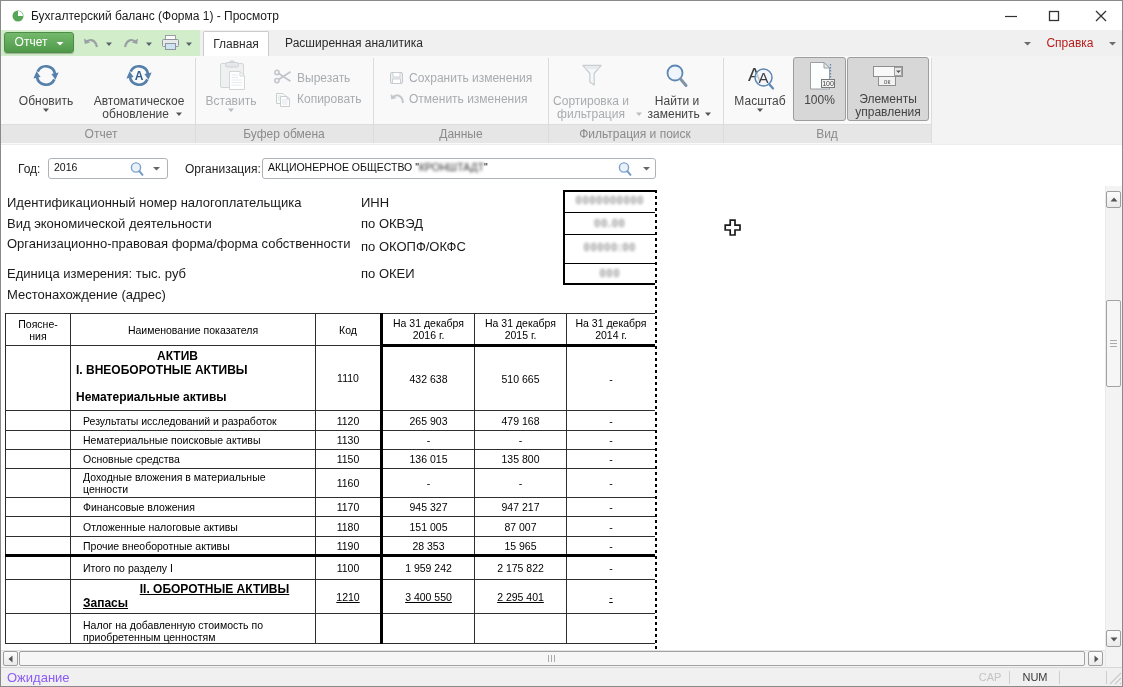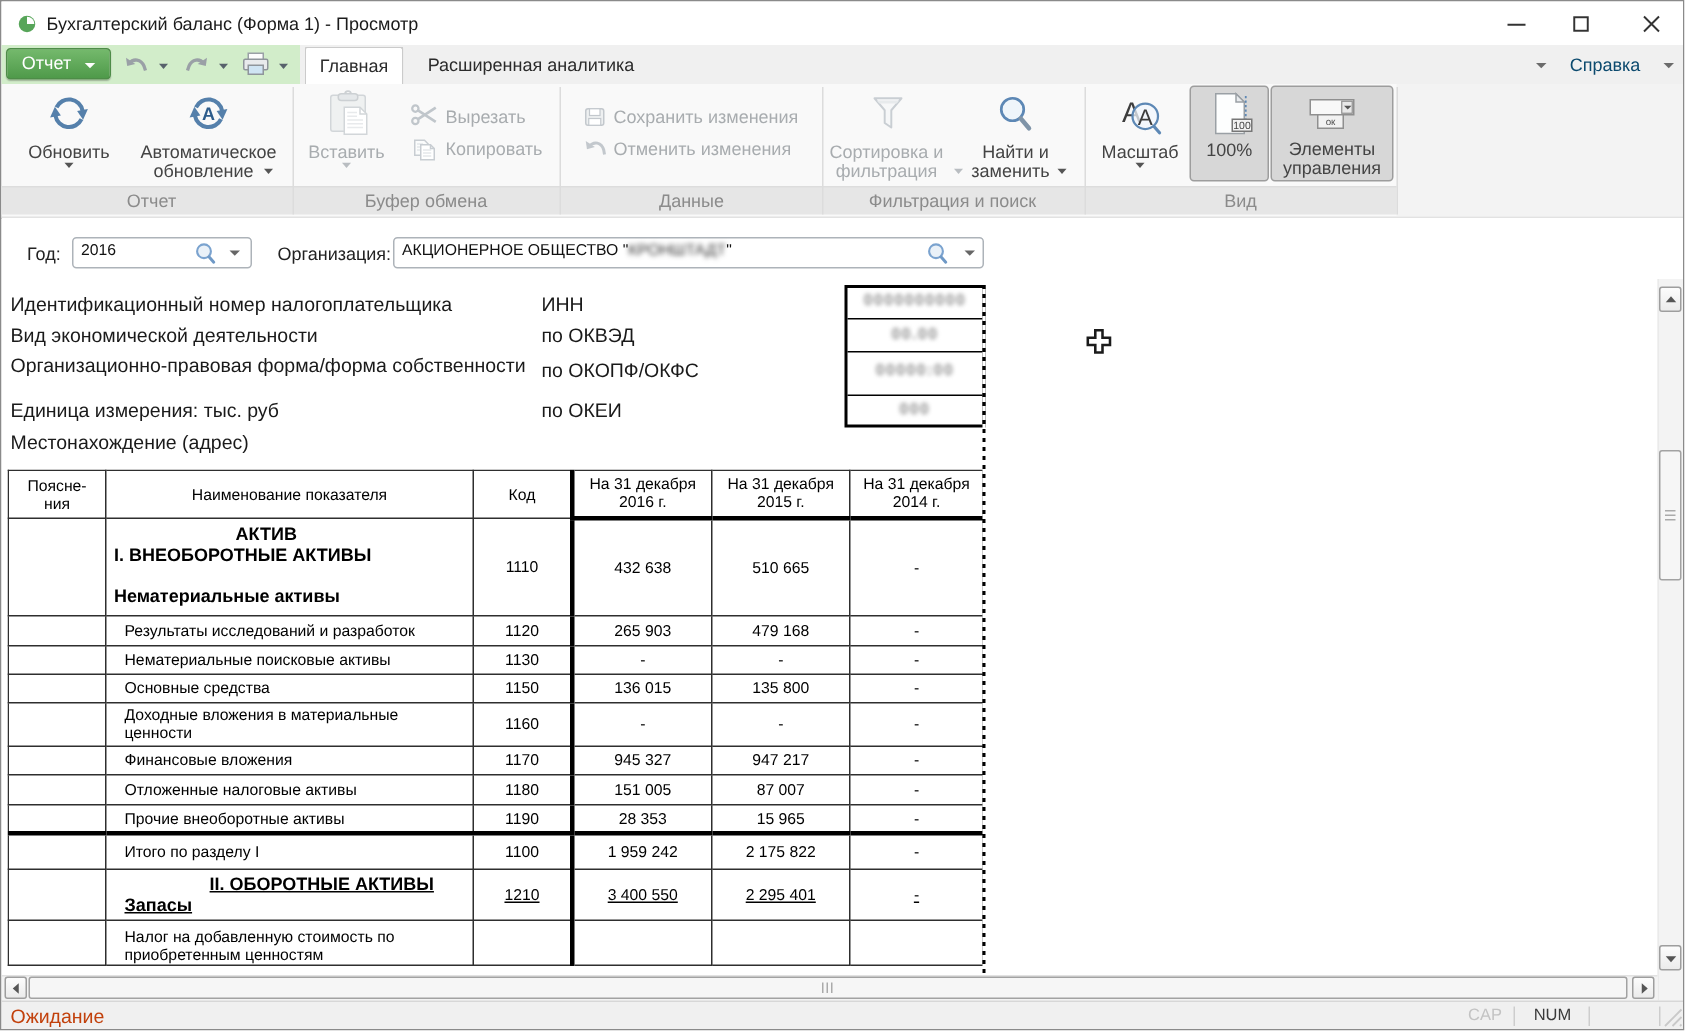--- a/index.html
+++ b/index.html
@@ -97,21 +97,21 @@
   <svg class="abs" style="left:184px;top:12px" width="8" height="5" viewBox="0 0 8 5">
       <path d="M1 0.5 L4 4 L7 0.5 Z" fill="#58626c"></path>
     </svg>
 
   <div class="abs" style="left:202px;top:1px;width:66px;height:25px;background:#fff;border:1px solid #cbcbcb;border-bottom:none;border-radius:2px 2px 0 0;text-align:center;line-height:24px;font-size:12px;color:#2b2b2b;">Главная</div>
   <div class="abs" style="left:278px;top:1px;width:150px;height:25px;text-align:center;line-height:24px;font-size:12px;color:#2b2b2b;">Расширенная аналитика</div>
   <div class="abs" style="left:963px;top:1px;width:50px;height:25px;text-align:center;line-height:24px;font-size:12px;color:#2b2b2b;margin-top:27px;">Сервис</div>
   <svg class="abs" style="left:1022px;top:11px" width="9" height="6" viewBox="0 0 9 6">
       <path d="M1 1 L4.5 4.5 L8 1 Z" fill="#6b6b6b"></path>
     </svg>
-  <div class="abs" style="left:1044px;top:1px;width:50px;height:25px;text-align:center;line-height:24px;font-size:12px;color:#0c4a6e;">Справка</div>
+  <div class="abs" style="left:1044px;top:1px;width:50px;height:25px;text-align:center;line-height:24px;font-size:12px;color:#b91c1c;">Справка</div>
   <svg class="abs" style="left:1107px;top:11px" width="9" height="6" viewBox="0 0 9 6">
       <path d="M1 1 L4.5 4.5 L8 1 Z" fill="#6b6b6b"></path>
     </svg>
 </div>
 <div id="ribbon">
   <div id="ribbon-right"></div>
   <div id="grpband"></div>
   <div class="vsep" style="left:194px"></div>
   <div class="vsep" style="left:372px"></div>
   <div class="vsep" style="left:547px"></div>
@@ -429,21 +429,21 @@
   </svg>
 <div class="sthumb" style="left:19px;top:651px;width:1066px;height:15px;"></div>
 <div class="abs" style="left:548px;top:655px;width:1px;height:7px;background:#aaa;"></div>
 <div class="abs" style="left:551px;top:655px;width:1px;height:7px;background:#aaa;"></div>
 <div class="abs" style="left:554px;top:655px;width:1px;height:7px;background:#aaa;"></div>
 <div class="sbtn" style="left:1088px;top:651px;width:15px;height:15px;"></div>
 <svg class="abs" style="left:1094px;top:655px" width="5" height="8" viewBox="0 0 5 8">
     <path d="M0.5 0.5 L0.5 7.5 L4.5 4 Z" fill="#555"></path>
   </svg>
 <div id="statusbar">
-  <div class="abs" style="left:6px;top:2px;font-size:13px;color:#c2410c;">Ожидание</div>
+  <div class="abs" style="left:6px;top:2px;font-size:13px;color:#8b5cf6;">Ожидание</div>
   <div class="abs" style="left:974px;top:3px;width:30px;text-align:center;font-size:11px;color:#c3c3c3;">CAP</div>
   <div class="abs" style="left:1008px;top:3px;width:1px;height:13px;background:#cdcdcd;"></div>
   <div class="abs" style="left:1019px;top:3px;width:30px;text-align:center;font-size:11px;color:#3a3a3a;">NUM</div>
   <div class="abs" style="left:1058px;top:3px;width:1px;height:13px;background:#cdcdcd;"></div>
   <div class="abs" style="left:1129px;top:3px;width:34px;text-align:center;font-size:11px;color:#c3c3c3;margin-top:42px;">SCRL</div>
   <div class="abs" style="left:1105px;top:3px;width:1px;height:13px;background:#cdcdcd;"></div>
   <svg class="abs" style="left:1108px;top:4px" width="13" height="13" viewBox="0 0 13 13">
     <path d="M12 1 L1 12 M12 6 L6 12 M12 11 L11 12" stroke="#c9c9c9" stroke-width="1.2"></path>
   </svg>
 </div>

